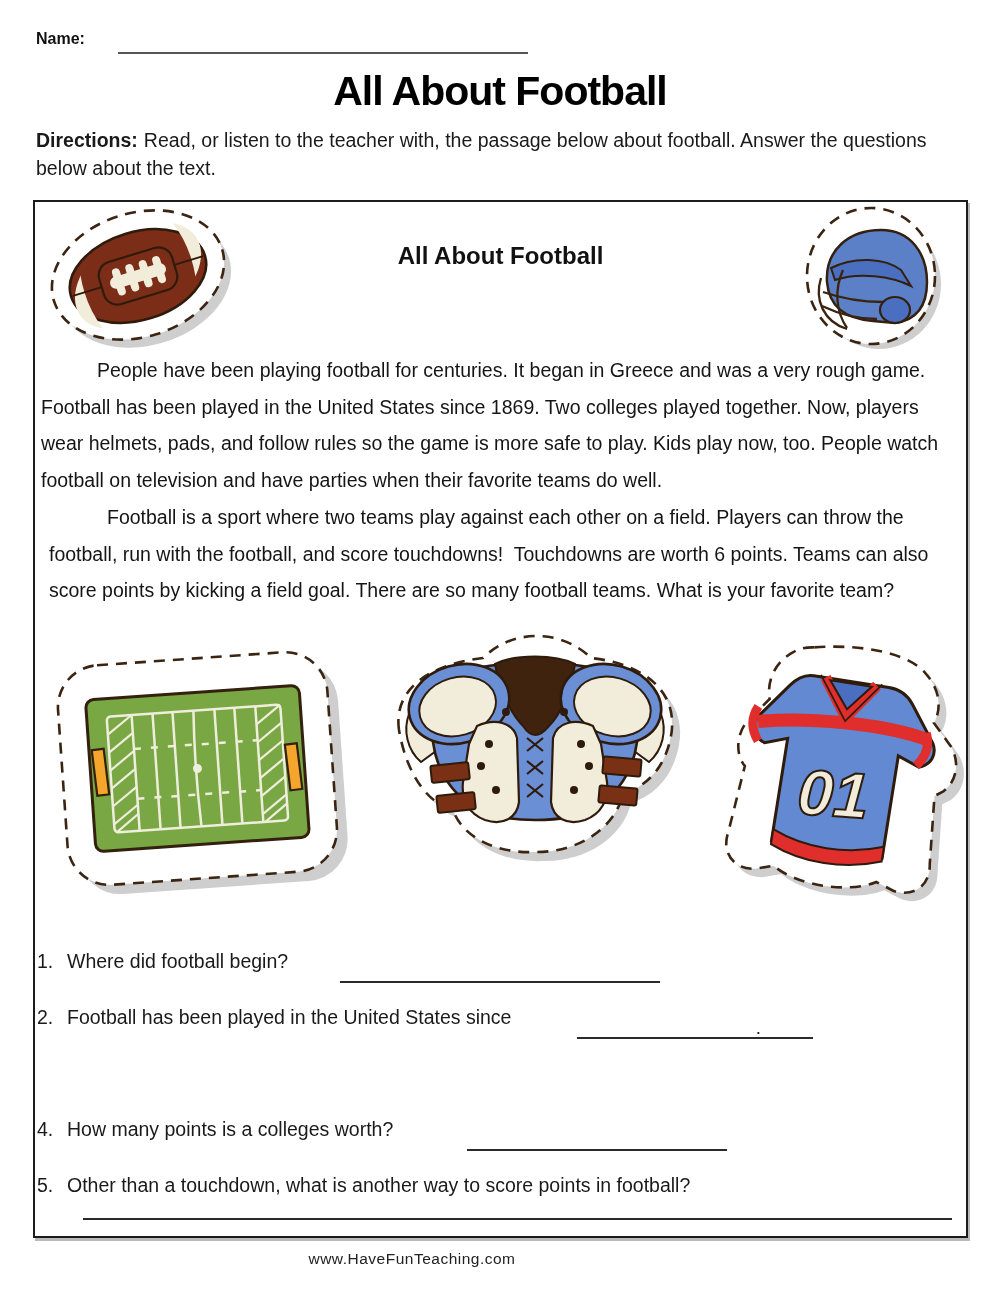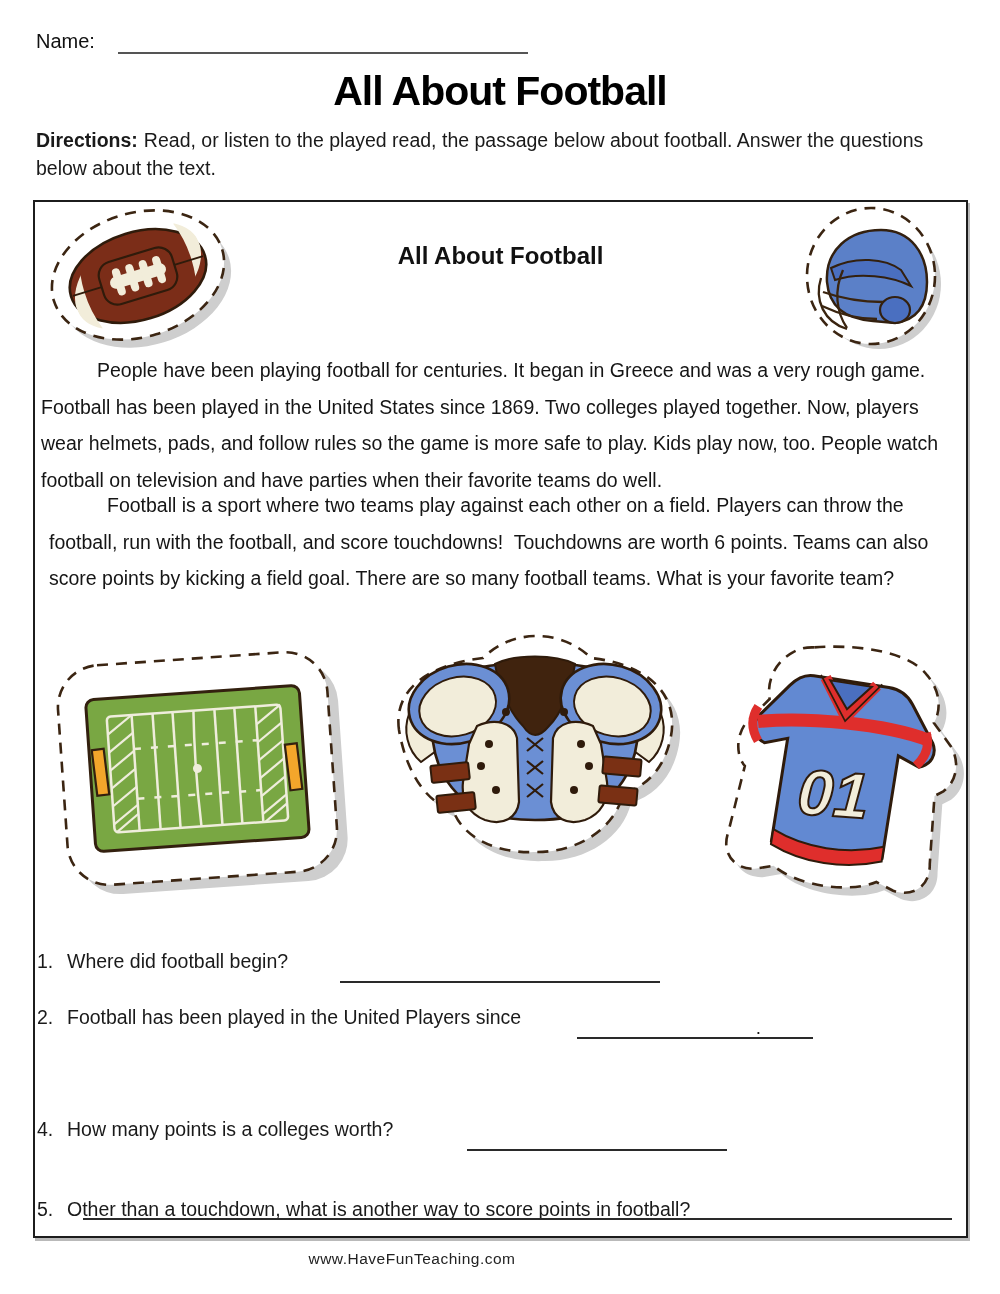--- a/index.html
+++ b/index.html
@@ -4,21 +4,21 @@
 <style>
   * { margin:0; padding:0; box-sizing:border-box; }
   html,body { background:#ffffff; }
   body {
     width:1000px; height:1294px; position:relative;
     font-family:"Liberation Sans", sans-serif;
     color:#1a1a1a;
   }
   
   .name-row { position:absolute; top:30px; left:36px; width:928px; height:28px; }
-  .name-label { font-size:20px; color:#111; }
+  .name-label { font-size:16px; color:#111;font-weight:bold; }
   .name-line {
     position:absolute; left:82px; top:22px; width:410px; height:0;
     border-bottom:2px solid #555;
   }
   .page-title {
     position:absolute; top:68px; left:0; width:1000px;
     text-align:center; font-size:41px; font-weight:bold; letter-spacing:-1px; color:#000;
   }
   .directions { position:absolute; top:126px; left:36px; width:926px;
     font-size:19.5px; line-height:28px; }
@@ -29,26 +29,26 @@
     border:2px solid #1c1c1c; background:#fff;
     box-shadow:2px 3px 0 #b9b9b9;
   }
   .sticker { position:absolute; }
   .passage-heading {
     position:absolute; top:40px; left:0; width:100%;
     text-align:center; font-size:24px; font-weight:bold; color:#111;
   }
   .p1, .p2 { position:absolute; font-size:19.5px; line-height:36.5px; color:#151515; }
   .p1 { top:150px; left:6px; right:24px; text-indent:56px; }
-  .p2 { top:285px; left:14px; right:16px; text-indent:58px; white-space:pre-wrap; }
+  .p2 { top:297px; left:14px; right:16px; text-indent:58px; white-space:pre-wrap; }
   .images-row { position:absolute; top:412px; left:0; width:100%; height:300px; }
   
   .q-row { position:absolute; left:0; right:6px; height:30px; font-size:19.5px; }
   .q-num { display:inline-block; width:30px; margin-left:2px; }
-  .q1 { top:748px; } .q2 { top:804px; } .q3 { top:860px; } .q4 { top:916px; } .q5 { top:972px;margin-top:24px; }
+  .q1 { top:748px; } .q2 { top:804px; } .q3 { top:860px; } .q4 { top:916px; } .q5 { top:972px; }
   .blank { position:absolute; bottom:-3px; border-bottom:2.5px solid #2a2a2a; height:22px; }
   .q1 .blank { left:305px; width:320px; }
   .q2 .blank { left:542px; width:236px; }
   .q3 .blank { left:540px; width:382px; }
   .q4 .blank { left:432px; width:260px; }
   .q2 .blank .period { position:absolute; right:52px; bottom:-2px; font-size:19px; }
   .q5-line {
     position:absolute; top:1016px; left:48px; right:14px; height:0;
     border-bottom:2.5px solid #2a2a2a;
   }
@@ -61,21 +61,21 @@
 </head>
 <body>
 
 <div class="name-row">
   <span class="name-label">Name:</span>
   <div class="name-line"></div>
 </div>
 
 <div class="page-title">All About Football</div>
 
-<div class="directions"><b>Directions:</b><span>Read, or listen to the played read, the passage below about football. Answer the questions below about the text.</span></div>
+<div class="directions"><b>Directions:</b><span>Read, or listen to the teacher with, the passage below about football. Answer the questions below about the text.</span></div>
 
 <div class="box">
 
   <svg class="sticker" style="left:8px; top:2px;" width="192" height="148" viewBox="0 0 192 148">
     <defs>
         <clipPath id="ballclip">
           <ellipse cx="95" cy="72" rx="70" ry="44" transform="rotate(-17 95 72)"></ellipse>
         </clipPath>
       </defs>
     <ellipse cx="103" cy="80" rx="87" ry="61" fill="#cecece" transform="rotate(-17 103 80)"></ellipse>
@@ -212,21 +212,21 @@
         <text x="140" y="194" font-family="Liberation Sans, sans-serif" font-size="64" font-weight="bold" font-style="italic" text-anchor="middle" fill="#f2edda" stroke="#2f1b0b" stroke-width="2" transform="rotate(-5 140 176)">01</text>
       </g>
     </svg>
   </div>
 
   <div class="q-row q1">
     <span class="q-num">1.</span><span>Where did football begin?</span>
     <div class="blank"></div>
   </div>
   <div class="q-row q2">
-    <span class="q-num">2.</span><span>Football has been played in the United Players since</span>
+    <span class="q-num">2.</span><span>Football has been played in the United States since</span>
     <div class="blank">
         <span class="period">.</span>
       </div>
   </div>
   <div class="q-row q4">
     <span class="q-num">4.</span><span>How many points is a colleges worth?</span>
     <div class="blank"></div>
   </div>
   <div class="q-row q5">
     <span class="q-num">5.</span><span>Other than a touchdown, what is another way to score points in football?</span>

